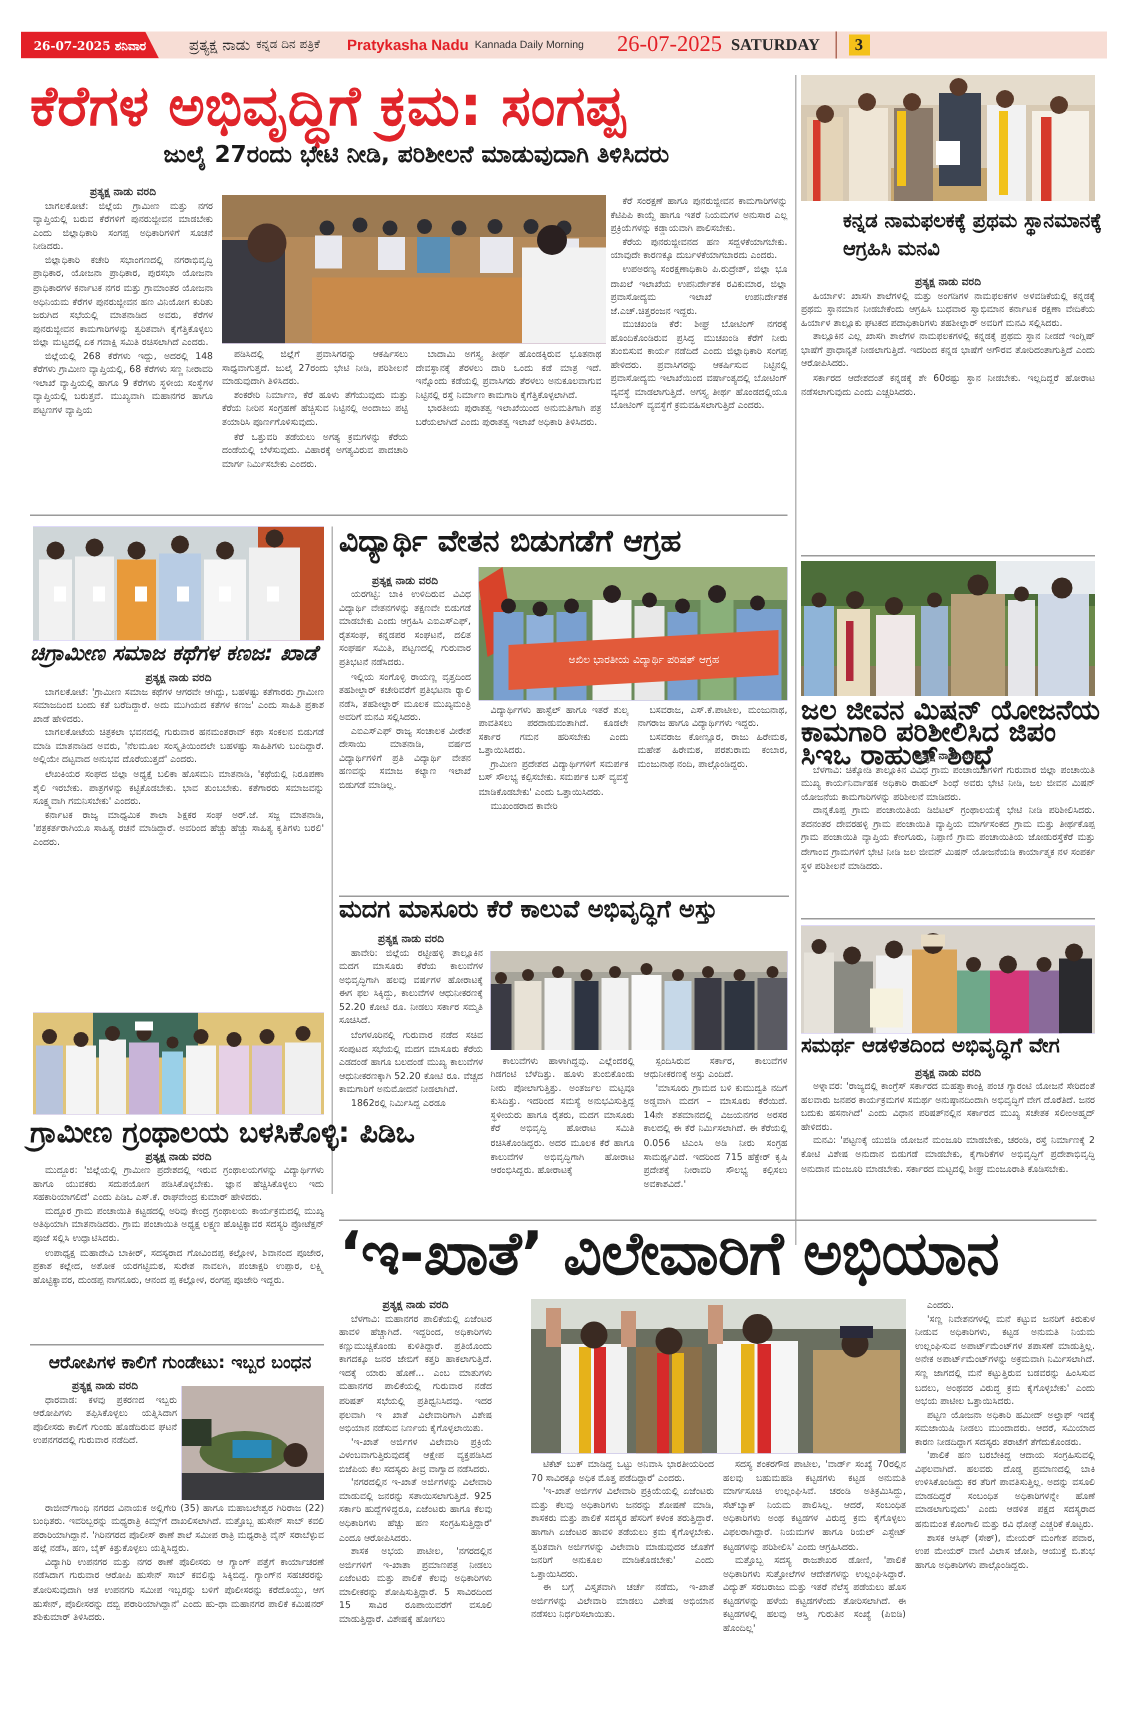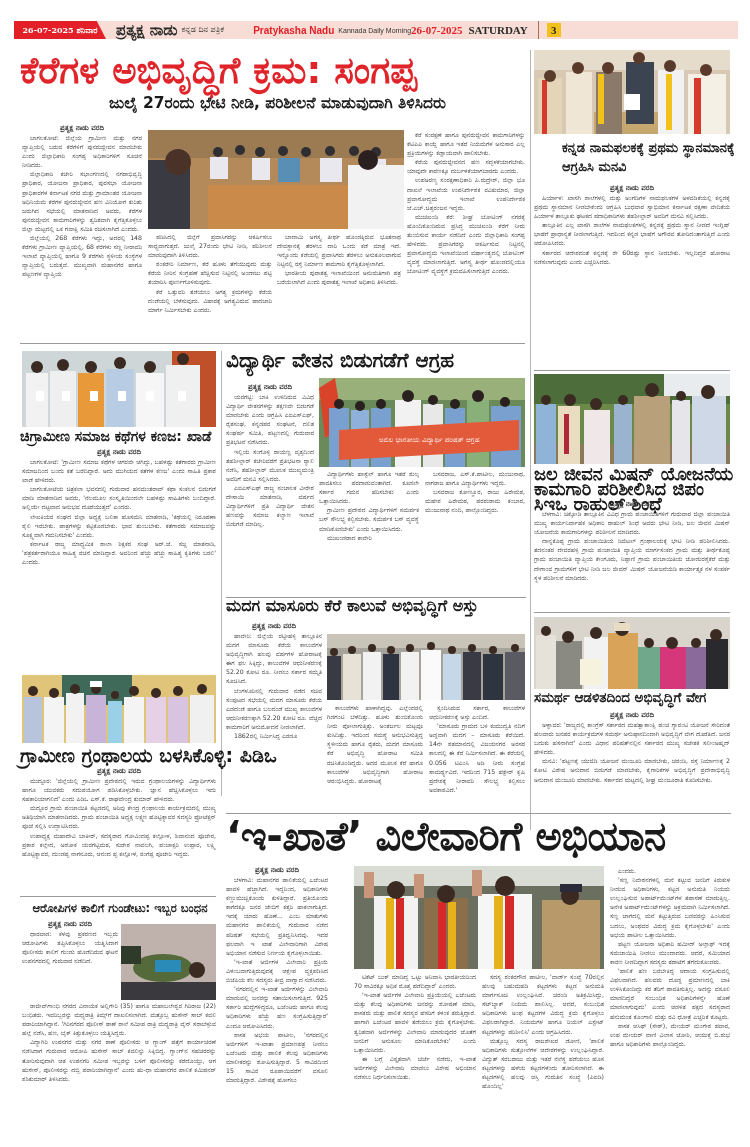--- a/index.html
+++ b/index.html
@@ -4,25 +4,25 @@
 <style>
   * { box-sizing: border-box; margin: 0; padding: 0; }
   html, body { width: 750px; height: 1147px; background: #ffffff; overflow: hidden; }
   body { font-family: "DejaVu Sans", sans-serif; color: #222; position: relative; }
 
   .abs { position: absolute; }
 
   
   .masthead { left: 14px; top: 21px; width: 724px; height: 18px; background: #f7ddd5; display: flex; align-items: center; font-size: 9px; }
   .mh-date-red { background: #e32027; color: #fff; height: 18px; width: 92px; display: flex; align-items: center; justify-content: center; font-weight: bold; font-family: "DejaVu Serif", serif; font-size: 8px; clip-path: polygon(0 0, 90% 0, 100% 100%, 0 100%); }
-  .mh-brand { margin-left: 10px; font-weight: bold; color: #2a2a2a; font-size: 15px; }
+  .mh-brand { margin-left: 20px; font-weight: normal; color: #2a2a2a; font-size: 10px; }
   .mh-brand-sub { margin-left: 4px; color: #333; font-size: 8px; }
-  .mh-en { margin-left: 29px; color: #e32027; font-weight: bold; font-family: "Liberation Sans", sans-serif; font-size: 10px; }
+  .mh-en { margin-left: 18px; color: #e32027; font-weight: bold; font-family: "Liberation Sans", sans-serif; font-size: 10px; }
   .mh-en-sub { margin-left: 4px; color: #333; font-family: "Liberation Sans", sans-serif; font-size: 7px; }
-  .mh-date-right { margin-left: 0; color: #e32027; font-weight: bold; font-family: "Liberation Serif", serif; font-size: 11px; }
+  .mh-date-right { margin-left: 22px; color: #e32027; font-weight: normal; font-family: "Liberation Serif", serif; font-size: 15px; }
   .mh-day { margin-left: 6px; color: #2b2b2b; font-weight: bold; font-family: "Liberation Serif", serif; font-size: 11px; }
   .mh-sep { width: 1px; height: 18px; background: #b06a5a; margin-left: 10px; }
   .mh-page { margin-left: 8px; width: 14px; height: 14px; background: #f4c11a; color: #222; font-weight: bold; display: flex; align-items: center; justify-content: center; font-family: "Liberation Serif", serif; font-size: 11px; }
 
   .headline-red { color: #e0242a; font-weight: bold; line-height: 1; white-space: nowrap; }
   .headline-black { color: #1a1a1a; font-weight: bold; line-height: 1.05; }
   .byline { font-size: 7px; font-weight: bold; color: #333; text-align: center; }
   .body-text { font-size: 6.2px; line-height: 9.1px; color: #3a3a3a; text-align: justify; overflow: hidden; }
   .body-text p { text-indent: 8px; }
 
@@ -233,21 +233,21 @@
     <g fill="#ffffff">
         <rect x="14" y="40" width="8" height="10"></rect>
         <rect x="40" y="40" width="8" height="10"></rect>
         <rect x="68" y="40" width="8" height="10"></rect>
         <rect x="96" y="40" width="8" height="10"></rect>
         <rect x="124" y="40" width="8" height="10"></rect>
         <rect x="156" y="40" width="8" height="10"></rect>
       </g>
   </svg>
 </div>
-<div class="abs headline-black" style="left:20px; top:429px; width:200px; font-size:14px; white-space:nowrap;">ಚಿಗ್ರಾಮೀಣ ಸಮಾಜ ಕಥೆಗಳ ಕಣಜ: ಖಾಡೆ</div>
+<div class="abs headline-black" style="left:20px; top:429px; width:200px; font-size:14px; white-space:nowrap;font-style:italic;">ಚಿಗ್ರಾಮೀಣ ಸಮಾಜ ಕಥೆಗಳ ಕಣಜ: ಖಾಡೆ</div>
 <div class="abs byline" style="left:22px; top:448px; width:194px;">ಪ್ರತ್ಯಕ್ಷ ನಾಡು ವರದಿ</div>
 <div class="abs body-text" style="left:22px; top:457px; width:194px; height:210px;">
   <p>ಬಾಗಲಕೋಟೆ: 'ಗ್ರಾಮೀಣ ಸಮಾಜ ಕಥೆಗಳ ಆಗರವೇ ಆಗಿದ್ದು, ಬಹಳಷ್ಟು ಕತೆಗಾರರು ಗ್ರಾಮೀಣ ಸಮಾಜದಿಂದ ಬಂದು ಕತೆ ಬರೆದಿದ್ದಾರೆ. ಅದು ಮುಗಿಯದ ಕತೆಗಳ ಕಣಜ' ಎಂದು ಸಾಹಿತಿ ಪ್ರಕಾಶ ಖಾಡೆ ಹೇಳಿದರು.</p>
     <p>ಬಾಗಲಕೋಟೆಯ ಚಿತ್ರಕಲಾ ಭವನದಲ್ಲಿ ಗುರುವಾರ ಹನಮಂತರಾವ್ ಕಥಾ ಸಂಕಲನ ಬಿಡುಗಡೆ ಮಾಡಿ ಮಾತನಾಡಿದ ಅವರು, 'ನೆಲಮೂಲ ಸಂಸ್ಕೃತಿಯಿಂದಲೇ ಬಹಳಷ್ಟು ಸಾಹಿತಿಗಳು ಬಂದಿದ್ದಾರೆ. ಅಲ್ಲಿಯೇ ದಟ್ಟವಾದ ಅನುಭವ ದೊರೆಯುತ್ತದೆ' ಎಂದರು.</p>
     <p>ಲೇಖಕಿಯರ ಸಂಘದ ಜಿಲ್ಲಾ ಅಧ್ಯಕ್ಷೆ ಬಲಿಕಾ ಹೊಸಮನಿ ಮಾತನಾಡಿ, 'ಕಥೆಯಲ್ಲಿ ನಿರೂಪಣಾ ಶೈಲಿ ಇರಬೇಕು. ಪಾತ್ರಗಳನ್ನು ಕಟ್ಟಿಕೊಡಬೇಕು. ಭಾವ ತುಂಬಬೇಕು. ಕತೆಗಾರರು ಸಮಾಜವನ್ನು ಸೂಕ್ಷ್ಮವಾಗಿ ಗಮನಿಸಬೇಕು' ಎಂದರು.</p>
     <p>ಕರ್ನಾಟಕ ರಾಜ್ಯ ಮಾಧ್ಯಮಿಕ ಶಾಲಾ ಶಿಕ್ಷಕರ ಸಂಘ ಅರ್.ಜೆ. ಸಜ್ಜ ಮಾತನಾಡಿ, 'ಪತ್ರಕರ್ತರಾಗಿಯೂ ಸಾಹಿತ್ಯ ರಚನೆ ಮಾಡಿದ್ದಾರೆ. ಅವರಿಂದ ಹೆಚ್ಚು ಹೆಚ್ಚು ಸಾಹಿತ್ಯ ಕೃತಿಗಳು ಬರಲಿ' ಎಂದರು.</p>
 </div>
 
 <div class="abs rule-v" style="left:221px; top:351px; height:445px;"></div>
 <div class="abs headline-black" style="left:226px; top:350px; width:300px; font-size:20px; white-space:nowrap;">ವಿದ್ಯಾರ್ಥಿ ವೇತನ ಬಿಡುಗಡೆಗೆ ಆಗ್ರಹ</div>

